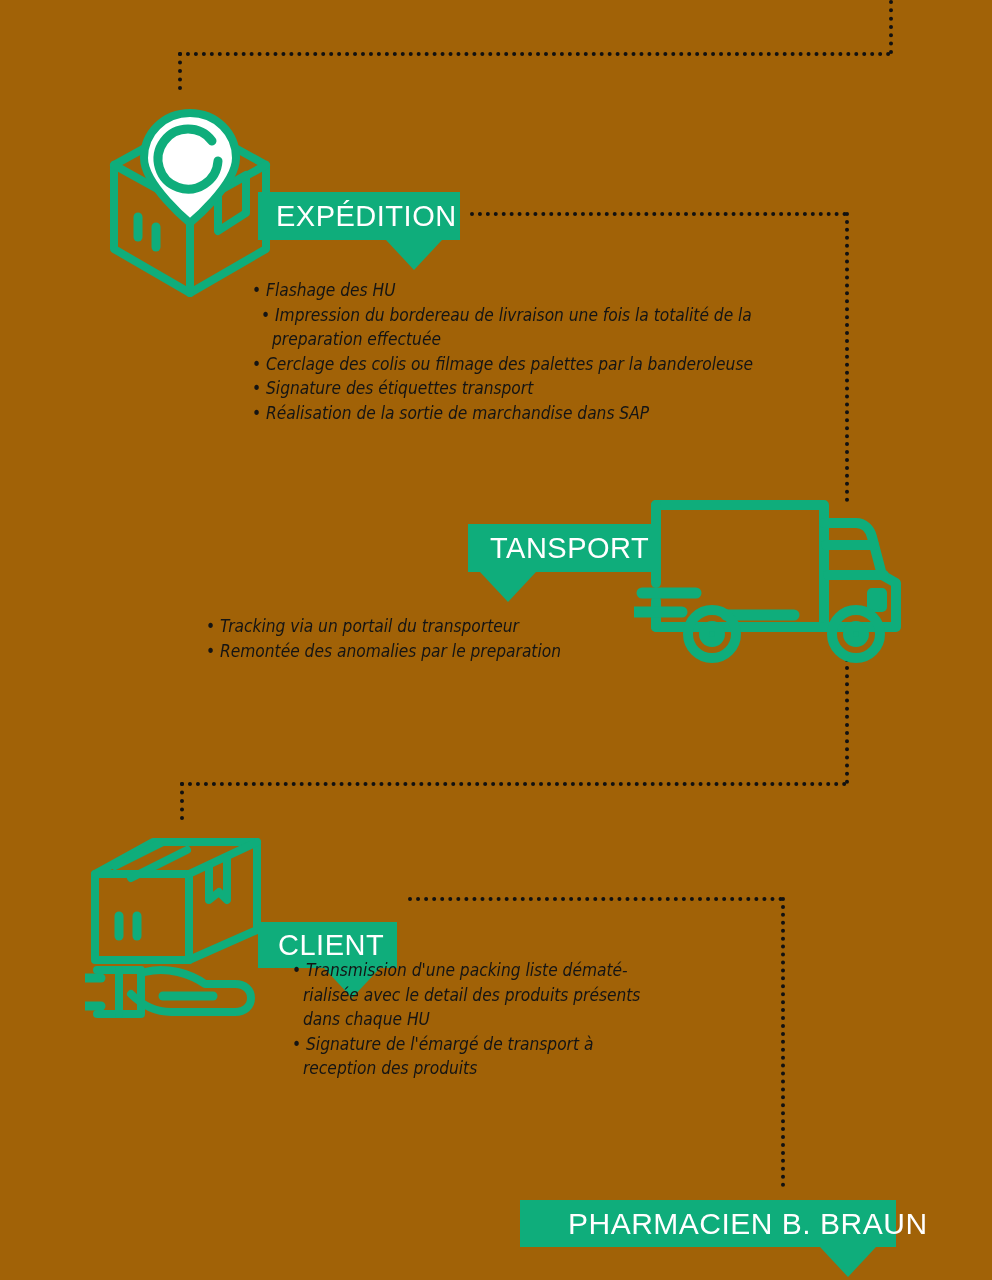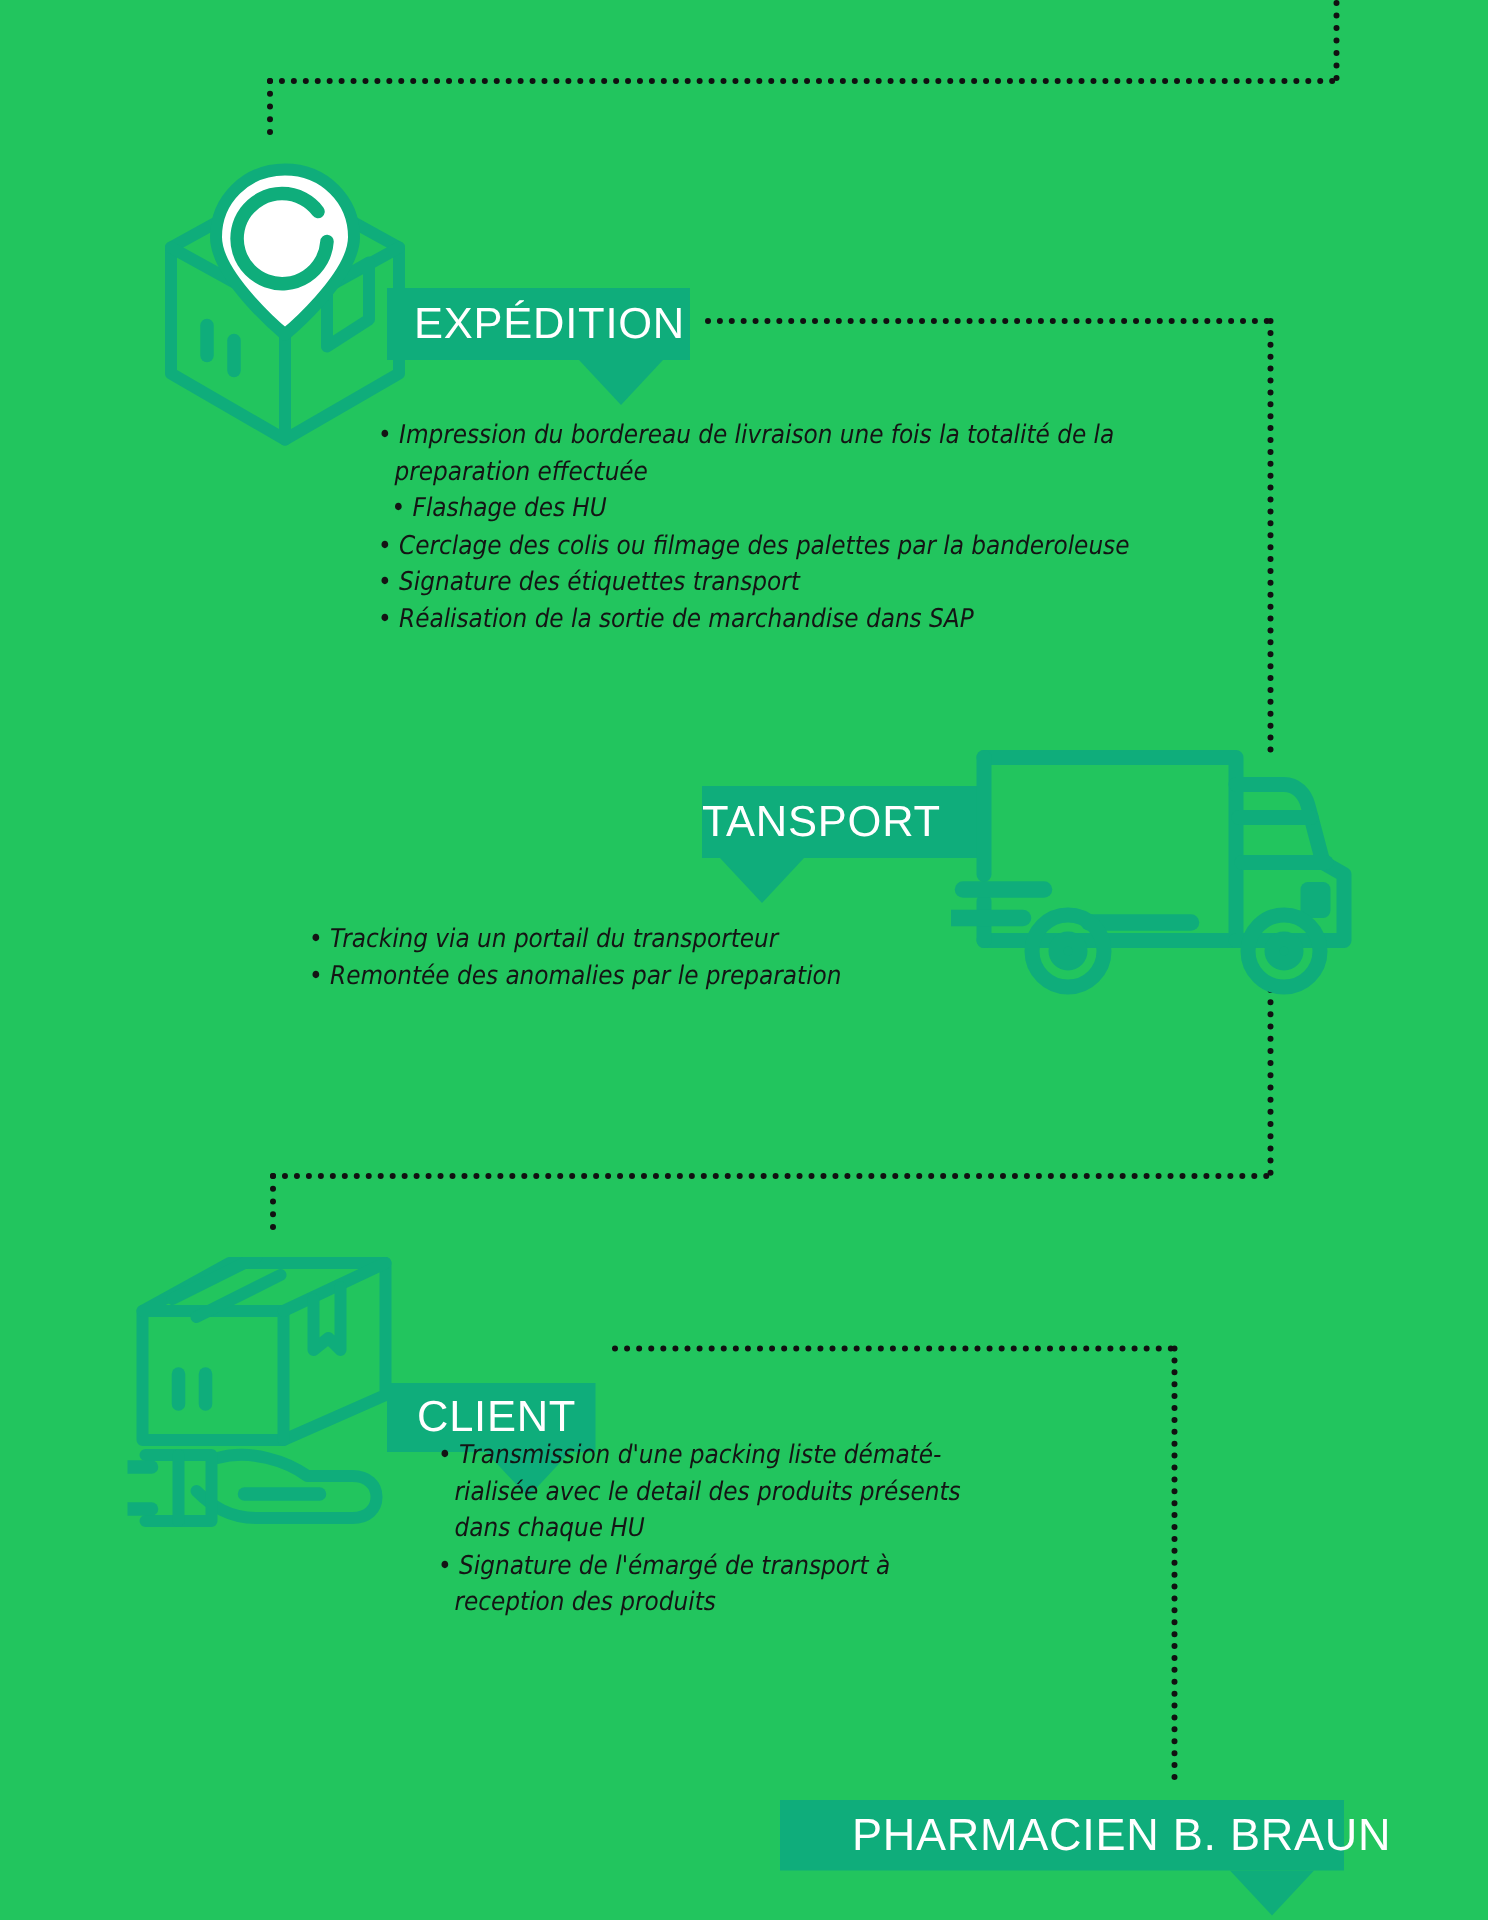--- a/index.html
+++ b/index.html
@@ -4,21 +4,21 @@
 <style>
   html, body {
     margin: 0;
     padding: 0;
     background: #ffffff;
   }
   #page {
     position: relative;
     width: 992px;
     height: 1280px;
-    background: #22c55e;
+    background: #a16207;
     overflow: hidden;
     font-family: "DejaVu Sans", sans-serif;
   }
 
   
   .conn-h, .conn-v {
     position: absolute;
   }
   .conn-h {
     height: 0;
@@ -58,20 +58,21 @@
   
   #banner-expedition {
     left: 258px; top: 192px; width: 202px; height: 48px;
     padding-left: 18px;
   }
   #banner-expedition .banner-label { font-size: 29px; }
   #banner-expedition .banner-tail { left: 128px; }
 
   #banner-transport {
     left: 468px; top: 524px; width: 188px; height: 48px;
+    padding-left: 22px;
   }
   #banner-transport .banner-label { font-size: 29px; }
   #banner-transport .banner-tail { left: 12px; }
 
   #banner-client {
     left: 258px; top: 878px; width: 139px; height: 46px;
     padding-left: 20px;
     margin-top: 44px;
   }
   #banner-client .banner-label { font-size: 29px; }
@@ -149,23 +150,23 @@
       <path d="M112 38 A30 30 0 1 0 118 58" stroke-width="9"></path>
     </svg>
   </div>
 
   <div class="banner" id="banner-expedition">
     <span class="banner-label">EXPÉDITION</span>
     <span class="banner-tail"></span>
   </div>
 
   <div class="bullets" id="bullets-expedition">
+    <p>• Flashage des HU</p>
     <p>• Impression du bordereau de livraison une fois la totalité de la
 preparation effectuée</p>
-    <p>• Flashage des HU</p>
     <p>• Cerclage des colis ou filmage des palettes par la banderoleuse</p>
     <p>• Signature des étiquettes transport</p>
     <p>• Réalisation de la sortie de marchandise dans SAP</p>
   </div>
 
   <div class="banner" id="banner-transport">
     <span class="banner-label">TANSPORT</span>
     <span class="banner-tail"></span>
   </div>
 

